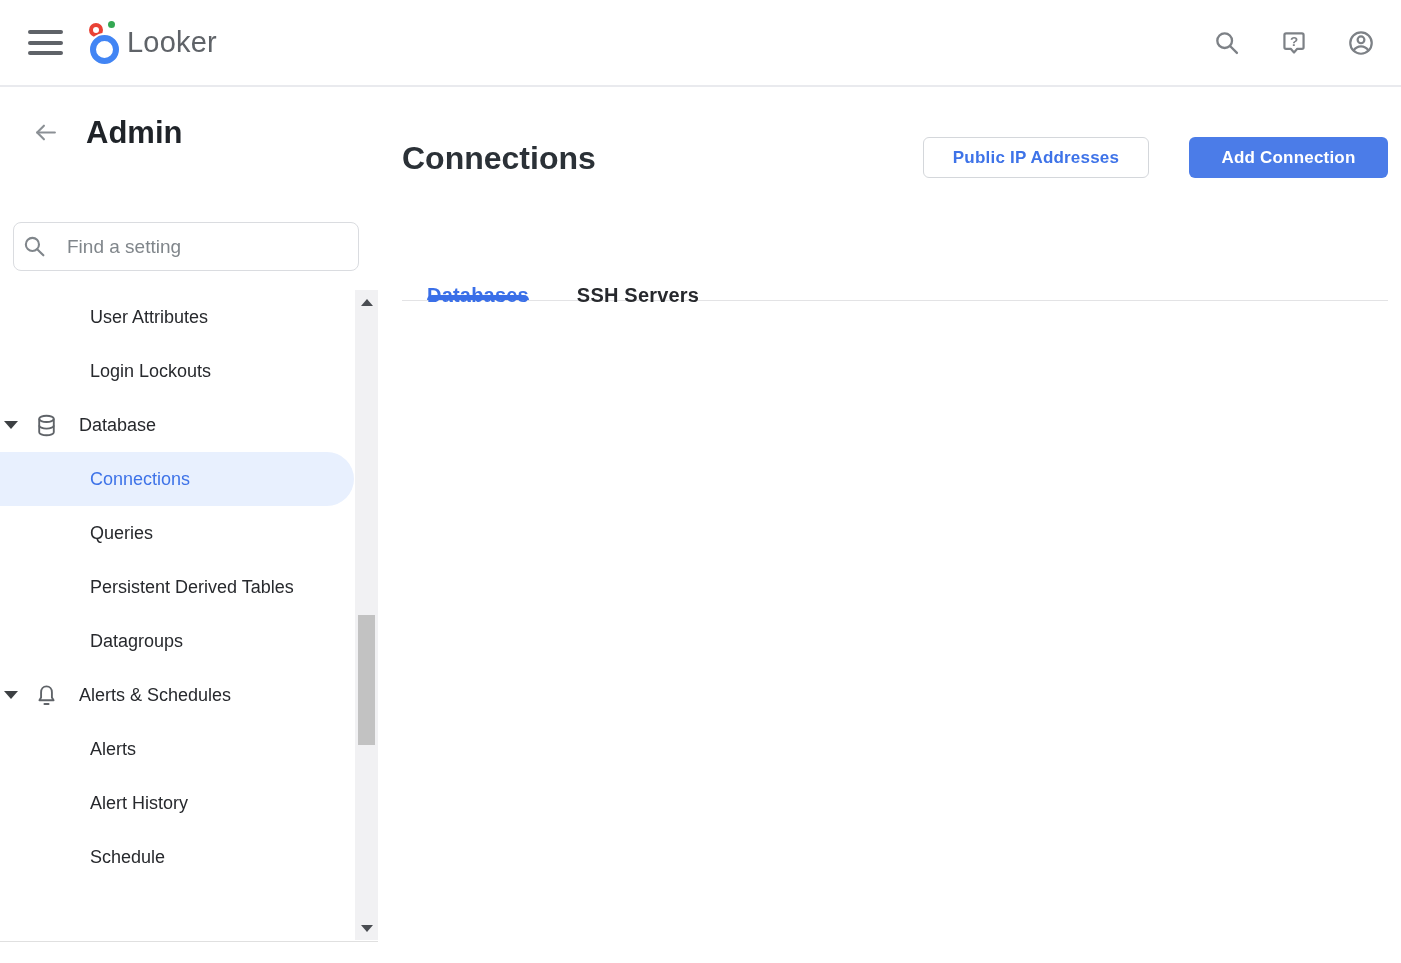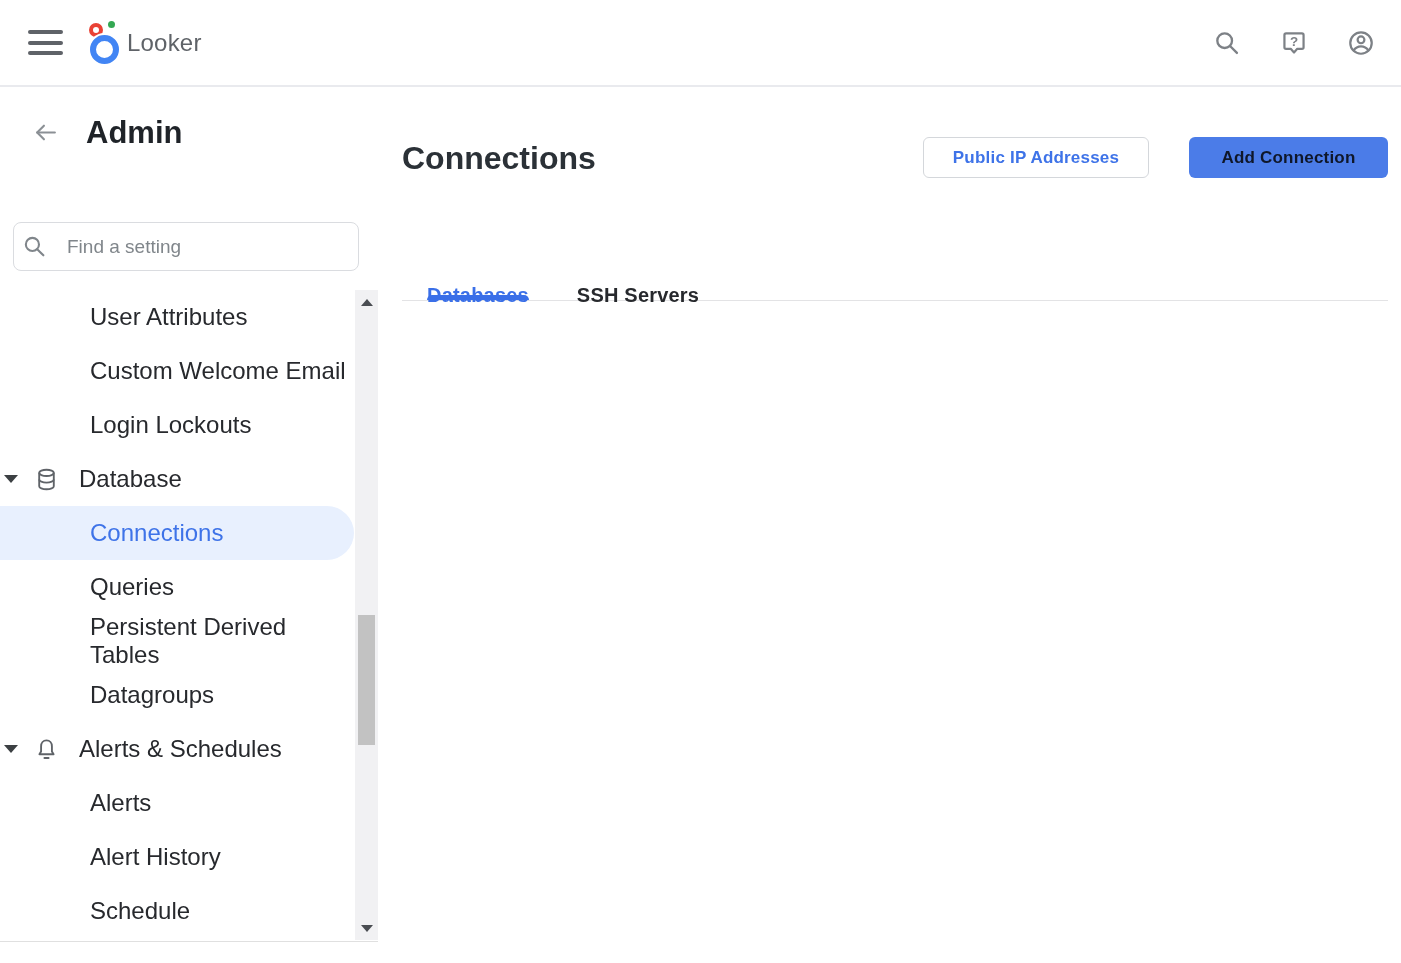--- a/index.html
+++ b/index.html
@@ -16,21 +16,21 @@
 
   .logo { display:flex; align-items:center; margin-left:25px; cursor:pointer; }
   .logo-mark { position:relative; width:33px; height:45px; }
   .logo-ring-blue { position:absolute; left:2px; top:15px; width:29px; height:29px;
                     border:6px solid #4285f4; border-radius:50%;
                     box-shadow:0 0 0 2px #fff; background:transparent; }
   .logo-ring-orange { position:absolute; left:1px; top:3px; width:14px; height:14px;
                       border:4px solid #e94235; border-radius:50%; }
   .logo-dot-green { position:absolute; left:20px; top:1px; width:7px; height:7px;
                     background:#34a853; border-radius:50%; }
-  .logo-text { font-size:24px; color:#5f6368; margin-left:6px; letter-spacing:0.2px; }
+  .logo-text { font-size:29px; color:#5f6368; margin-left:6px; letter-spacing:0.2px; }
 
   .topbar-right { margin-left:auto; margin-right:26px; display:flex; align-items:center; gap:39px; }
   .topbar-icon { width:28px; height:28px; cursor:pointer; display:flex; align-items:center; justify-content:center; }
   .topbar-icon svg { width:28px; height:28px; }
 
   
   .content { position:absolute; top:87px; left:0; width:1401px; height:876px; display:flex; }
   .sidebar { position:relative; width:378px; height:100%; background:#fff; }
   .main    { position:relative; flex:1; height:100%; background:#fff; }
 
@@ -43,21 +43,21 @@
                 border:1px solid #dadce0; border-radius:8px; background:#fff;
                 display:flex; align-items:center; padding-left:8px; }
   .search-box svg { width:25px; height:25px; flex:none; }
   .search-input { border:none; outline:none; background:transparent; margin-left:20px;
                   font-size:19px; color:#24292e; width:250px;
                   font-family:"Liberation Sans", sans-serif; }
   .search-input::placeholder { color:#80868b; opacity:1; }
 
   .nav { position:absolute; top:203px; left:0; width:378px; height:648px; }
   .nav-item { height:54px; display:flex; align-items:center; margin-right:24px;
-              cursor:pointer; font-size:24px; color:#27292d; }
+              cursor:pointer; font-size:18px; color:#27292d; }
   .nav-item.sub { padding-left:90px; }
   .nav-item.parent { padding-left:4px; }
   .nav-item.selected { background:#e8f0fe; border-radius:0 27px 27px 0; color:#3e73e8; }
   .caret-down { width:0; height:0; border-left:7px solid transparent;
                 border-right:7px solid transparent; border-top:8px solid #3c4043; }
   .nav-icon { width:25px; height:25px; margin-left:16px; display:flex; align-items:center; justify-content:center; }
   .nav-icon svg { width:25px; height:25px; }
   .parent .label { margin-left:20px; }
 
   .sidebar-divider { position:absolute; top:854px; left:0; width:378px; height:1px; background:#e0e0e0; }
@@ -76,21 +76,21 @@
 
   
   .main-header { position:absolute; top:50px; left:24px; right:13px; height:41px;
                  display:flex; align-items:center; }
   .page-title { font-size:32px; color:#2b3137; line-height:1; }
   .header-actions { margin-left:auto; display:flex; gap:40px; }
   .btn { height:41px; border-radius:6px; font-size:17px; font-weight:bold;
          display:flex; align-items:center; justify-content:center; cursor:pointer;
          font-family:"Liberation Sans", sans-serif; letter-spacing:0.2px; }
   .btn-outline { width:226px; background:#fff; border:1px solid #d4d7db; color:#3e73e8; }
-  .btn-primary { width:199px; background:#4b7ce8; border:none; color:#0f172a; }
+  .btn-primary { width:199px; background:#4b7ce8; border:none; color:#ffffff; }
 
   .tabs { position:absolute; top:166px; left:24px; right:13px; height:48px;
           display:flex; gap:48px; padding-left:25px; border-bottom:1px solid #e3e3e5; }
   .tab { position:relative; display:flex; align-items:flex-start; padding-top:2px;
          font-size:20px; font-weight:bold; color:#27292d; cursor:pointer; letter-spacing:0.2px;margin-top:29px; }
   .tab.active { color:#3a6fe8; }
   .tab.active::after { content:""; position:absolute; left:0; right:0; bottom:0;
                        height:5px; background:#3a6fe8; border-radius:5px 5px 0 0; }
 </style>
 </head>
@@ -150,23 +150,20 @@
         <path d="M14.6 14.6 L20.5 20.5" stroke-linecap="round"></path>
       </svg>
       <input class="search-input" type="text" placeholder="Find a setting" style="">
     </div>
 
     <nav class="nav">
       <div class="nav-item sub">
         <span class="label">User Attributes</span>
       </div>
       <div class="nav-item sub">
-        <span class="label">Custom Welcome Email</span>
-      </div>
-      <div class="nav-item sub">
         <span class="label">Login Lockouts</span>
       </div>
 
       <div class="nav-item parent">
         <span class="caret-down"></span>
         <span class="nav-icon">
           <svg viewBox="0 0 24 24" fill="none" stroke="#5f6368" stroke-width="1.8">
             <ellipse cx="12" cy="5.6" rx="7" ry="3"></ellipse>
             <path d="M5 5.6 v12.8 c0 1.66 3.13 3 7 3 s7-1.34 7-3 V5.6"></path>
             <path d="M5 12 c0 1.66 3.13 3 7 3 s7-1.34 7-3"></path>

